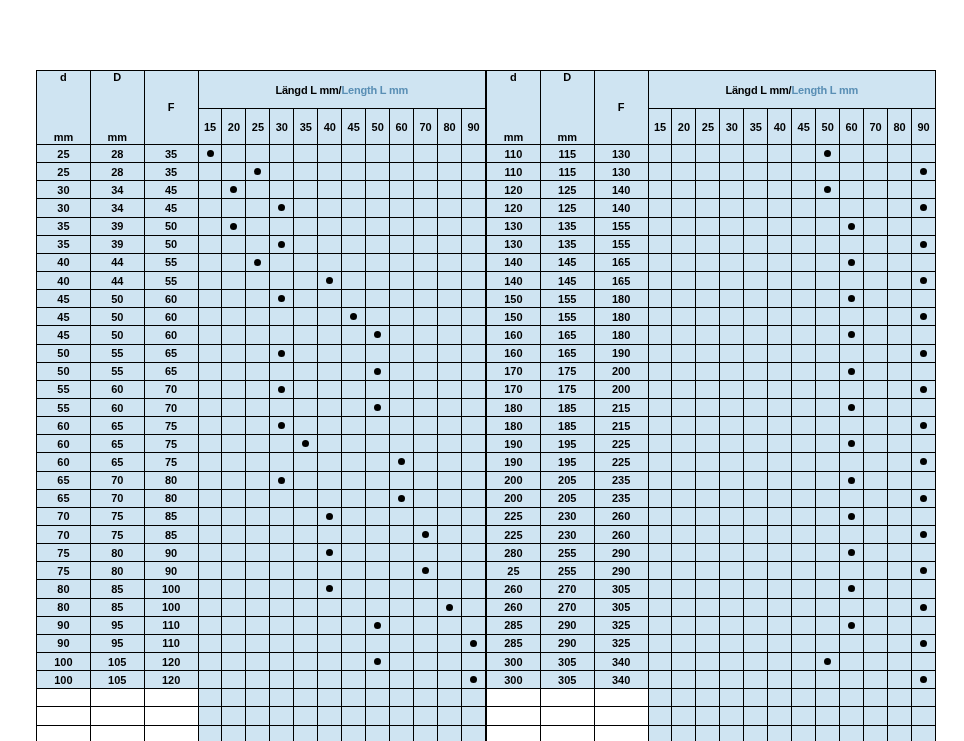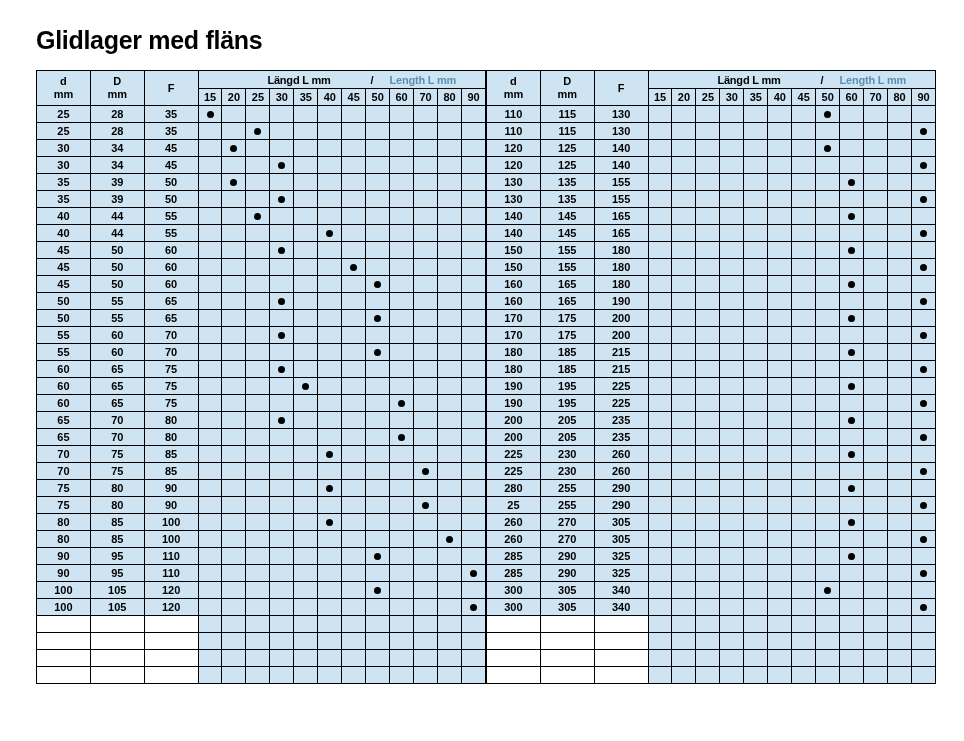--- a/index.html
+++ b/index.html
@@ -65,28 +65,29 @@
   .col-len { width: 24px; }
 
   .hdr-top {
     height: 18px;
   }
   .hdr-span {
     font-size: 11.5px;
     font-weight: bold;
     letter-spacing: -0.2px;
   }
-  .hdr-span .sv { color: #000; margin-left: 40px; }
-  .hdr-span .en { color: #5a8fb5; padding-left: 16px; }
+  .hdr-span .sv { color: #000; }
+  .hdr-span .en { color: #5a8fb5; }
   .hdr-dim {
     font-size: 11.5px;
     line-height: 13px;
   }
   .hdr-dim .unit {
     font-weight: bold;
+    margin-top: 47px;
   }
   .hdr-len {
     height: 17px;
     font-size: 11px;
   }
   td.dim {
     font-size: 11.5px;
     font-weight: bold;
   }
   td.cell {
@@ -112,21 +113,20 @@
   }
   td.white {
     background: #ffffff;
   }
 </style>
 </head>
 <body>
 
 <div id="page">
 
-  <div id="title">Glidlager med fläns</div>
 
   <div class="tables-wrap">
 
     <table class="bearing-table" id="table-left">
       <colgroup>
         <col class="col-d">
           <col class="col-D">
           <col class="col-F">
         <col class="col-len">
           <col class="col-len">

